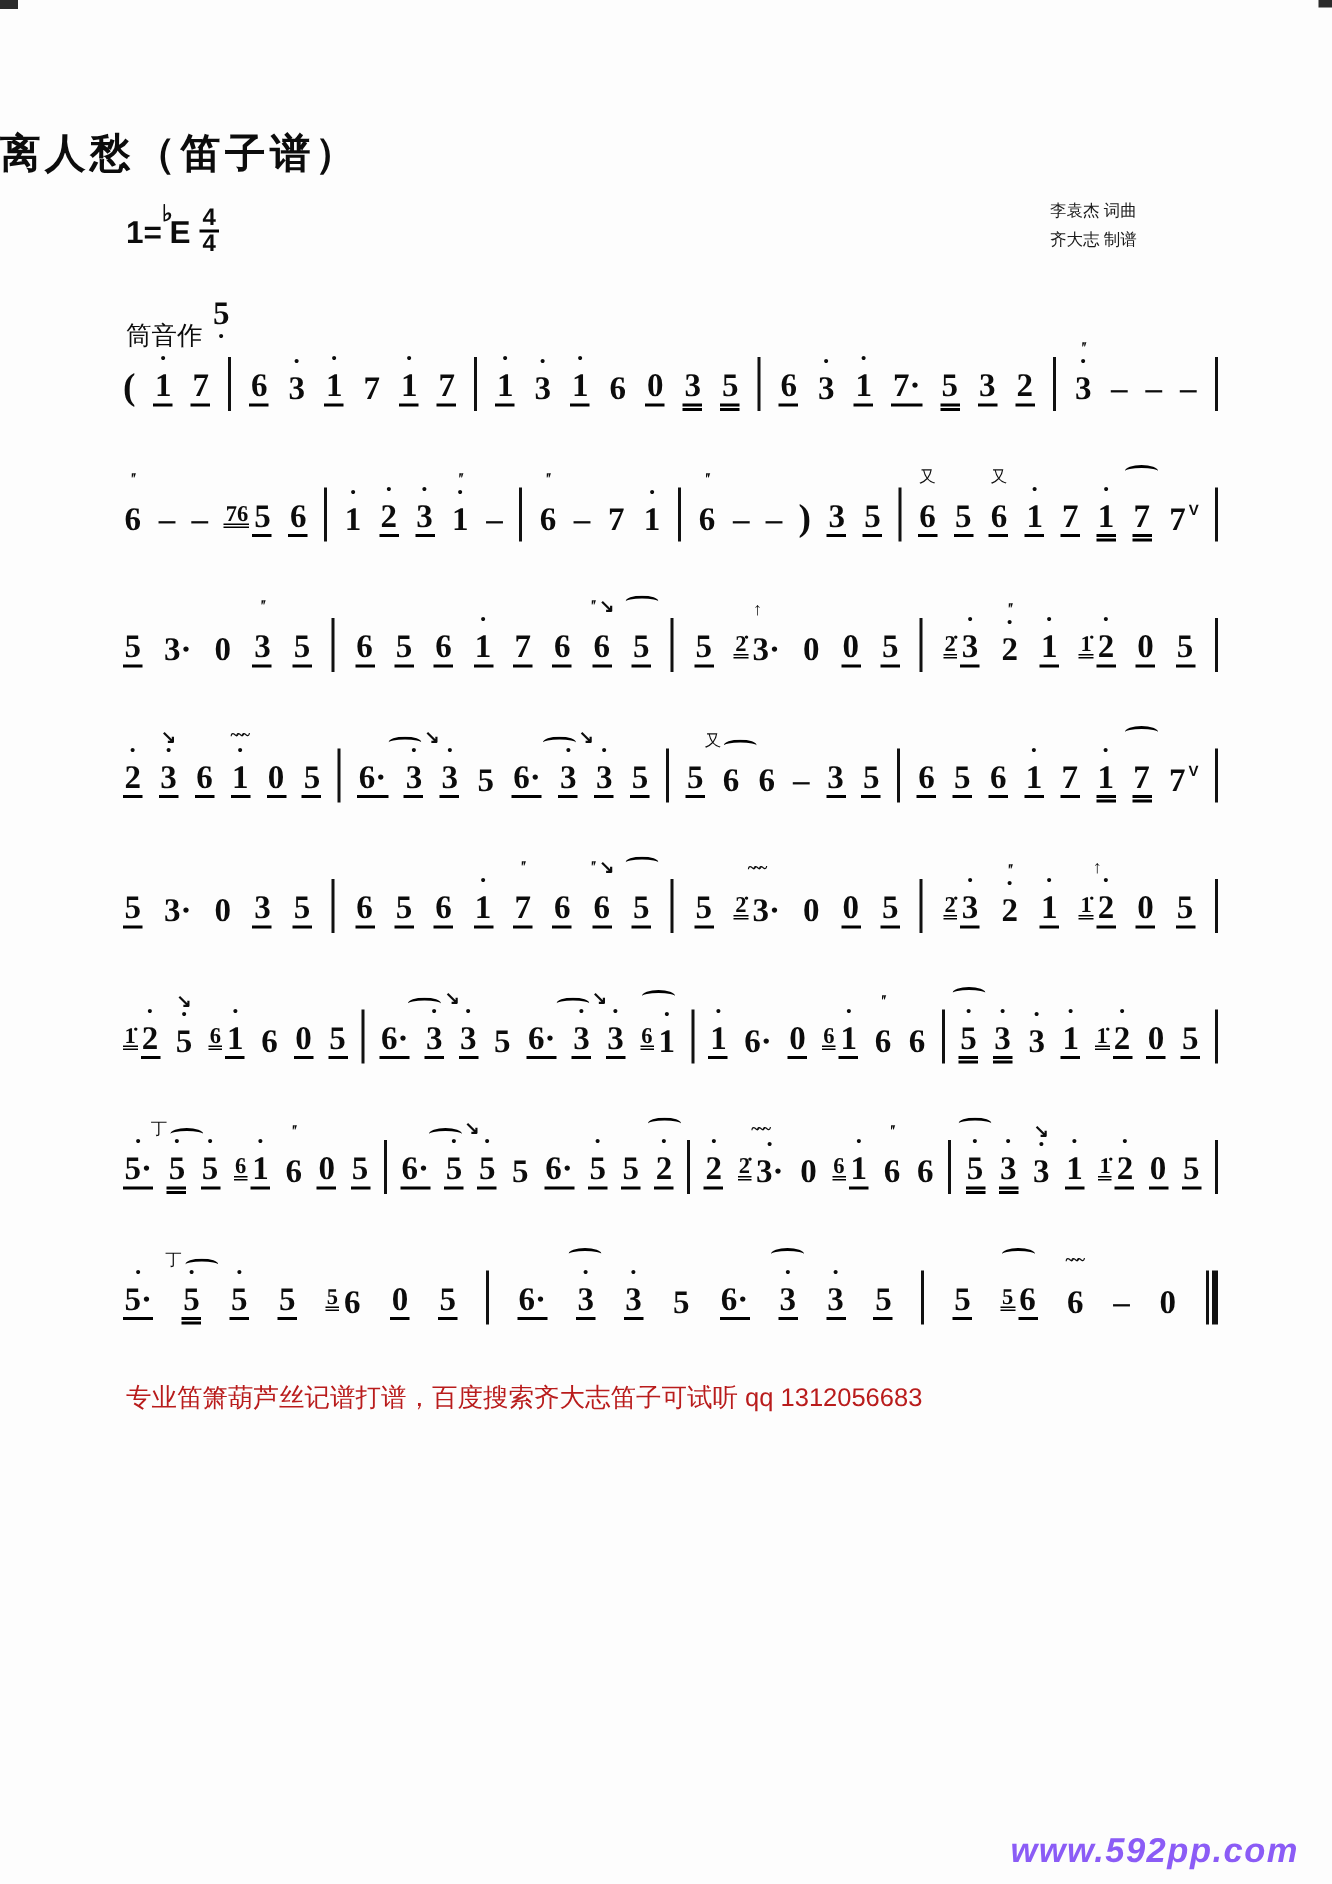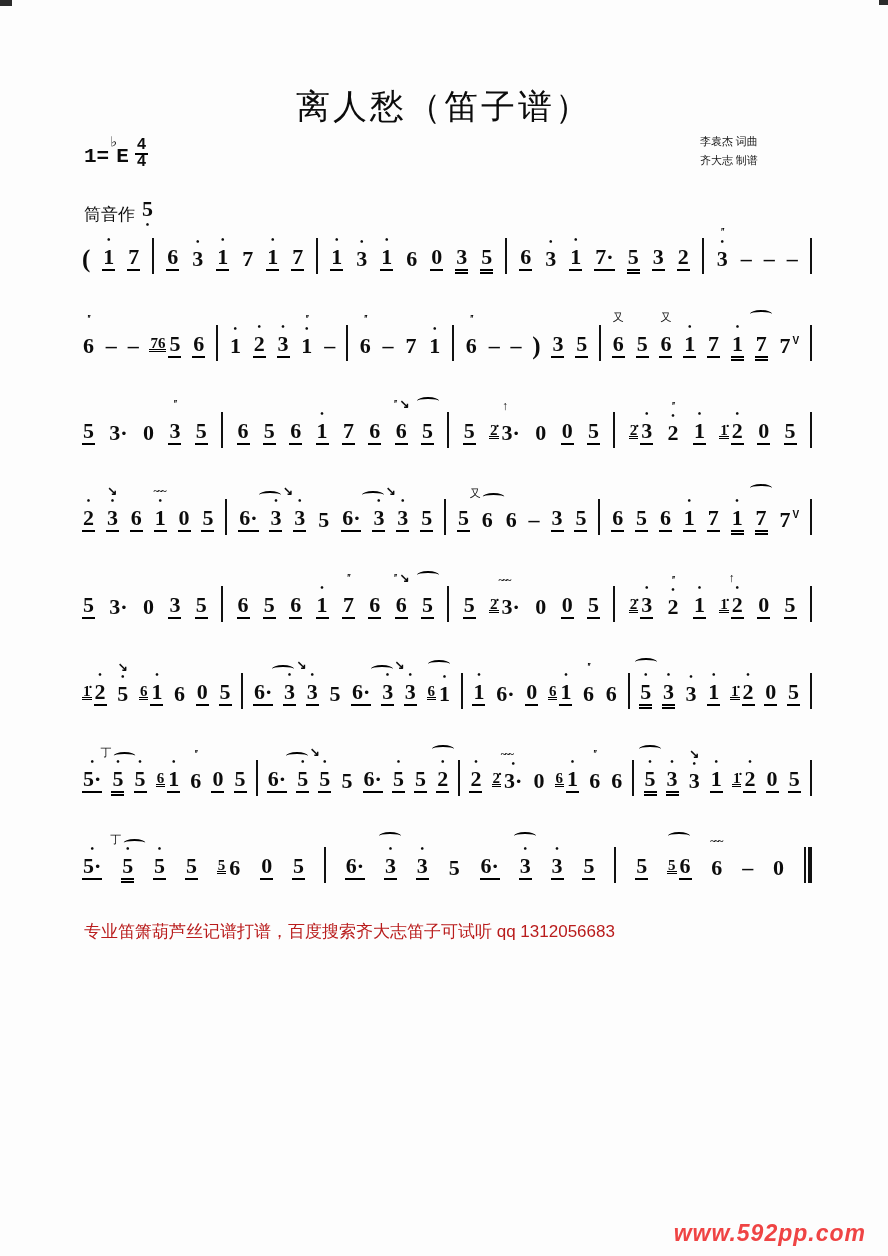--- a/index.html
+++ b/index.html
@@ -10,40 +10,40 @@
     color:#0c0c0c;
     font-family:"Liberation Sans", sans-serif;
     overflow:hidden;
   }
   .corner { position:absolute; background:#2b2b2b; }
   .corner.tl { left:0; top:0; width:12px; height:6px; }
   .corner.tr { right:0; top:0; width:9px; height:5px; }
 
   .title {
     position:absolute; top:84px; left:0; width:100%;
-    text-align:center; font-size:34px; font-weight:normal; letter-spacing:3px;
+    font-size:27px; font-weight:bold; letter-spacing:3px;
   }
 
   .keysig {
     position:absolute; left:84px; top:138px;
-    font-family:Liberation Mono, monospace; font-weight:bold; font-size:21px;
+    font-family:Liberation Sans, sans-serif; font-weight:bold; font-size:21px;
     display:flex; align-items:center; gap:6px;
   }
   .keysig .flat { font-size:15px; vertical-align:super; position:relative; top:-7px; margin-right:-2px;}
   .frac { display:inline-flex; flex-direction:column; align-items:center;
           font-size:16px; line-height:15px; font-weight:bold; }
   .frac .top { border-bottom:2px solid #000; padding:0 2px; }
 
   .credits {
     position:absolute; left:700px; top:132px;
     font-family:"Liberation Serif", serif; font-size:11px; line-height:1.75;
     color:#1a1a1a;
   }
 
-  .tube { position:absolute; left:84px; top:194px; font-size:17px; display:flex; align-items:center; gap:6px; }
+  .tube { position:absolute; left:84px; top:194px; font-size:17px; display:flex; align-items:flex-end; gap:6px; }
   .tube .tok { transform:translateY(-6px); }
 
   .score { position:absolute; left:82px; top:192px; width:730px; }
   .score-line { height:87px; display:flex; justify-content:space-between; align-items:flex-end; }
 
   .tok { position:relative; display:flex; align-items:flex-end;
          font-family:"Liberation Serif", serif; font-weight:bold; }
   .core { display:flex; flex-direction:column; align-items:center; }
   .dots { height:9px; line-height:7px; font-size:10px; }
   .dots.below { height:8px; line-height:8px; }
@@ -66,21 +66,21 @@
             font-family:"Liberation Sans", sans-serif; }
 
   .bar { width:2px; height:36px; background:#111; margin-bottom:5px; }
   .bar.final { width:8px; background:linear-gradient(90deg,#111 0 2px,transparent 2px 4px,#111 4px 8px); }
   .dash { font-size:22px; font-weight:bold; font-family:"Liberation Serif", serif;
           height:24px; display:flex; align-items:center; margin-bottom:8px; }
   .paren { font-size:25px; font-weight:bold; font-family:"Liberation Serif", serif; margin-bottom:6px; }
 
   .footer-note { position:absolute; left:84px; top:920px; font-size:17px; color:#b91c1c; }
   .watermark { position:absolute; right:22px; top:1220px;
-               font-size:23px; font-weight:bold; font-style:italic; color:#ef4444;
+               font-size:23px; font-weight:bold; font-style:italic; color:#8b5cf6;
                letter-spacing:1px; }
 </style>
 </head>
 <body>
 
 <div class="corner tl"></div>
 <div class="corner tr"></div>
 
 <div class="title">离人愁（笛子谱）</div>
 

